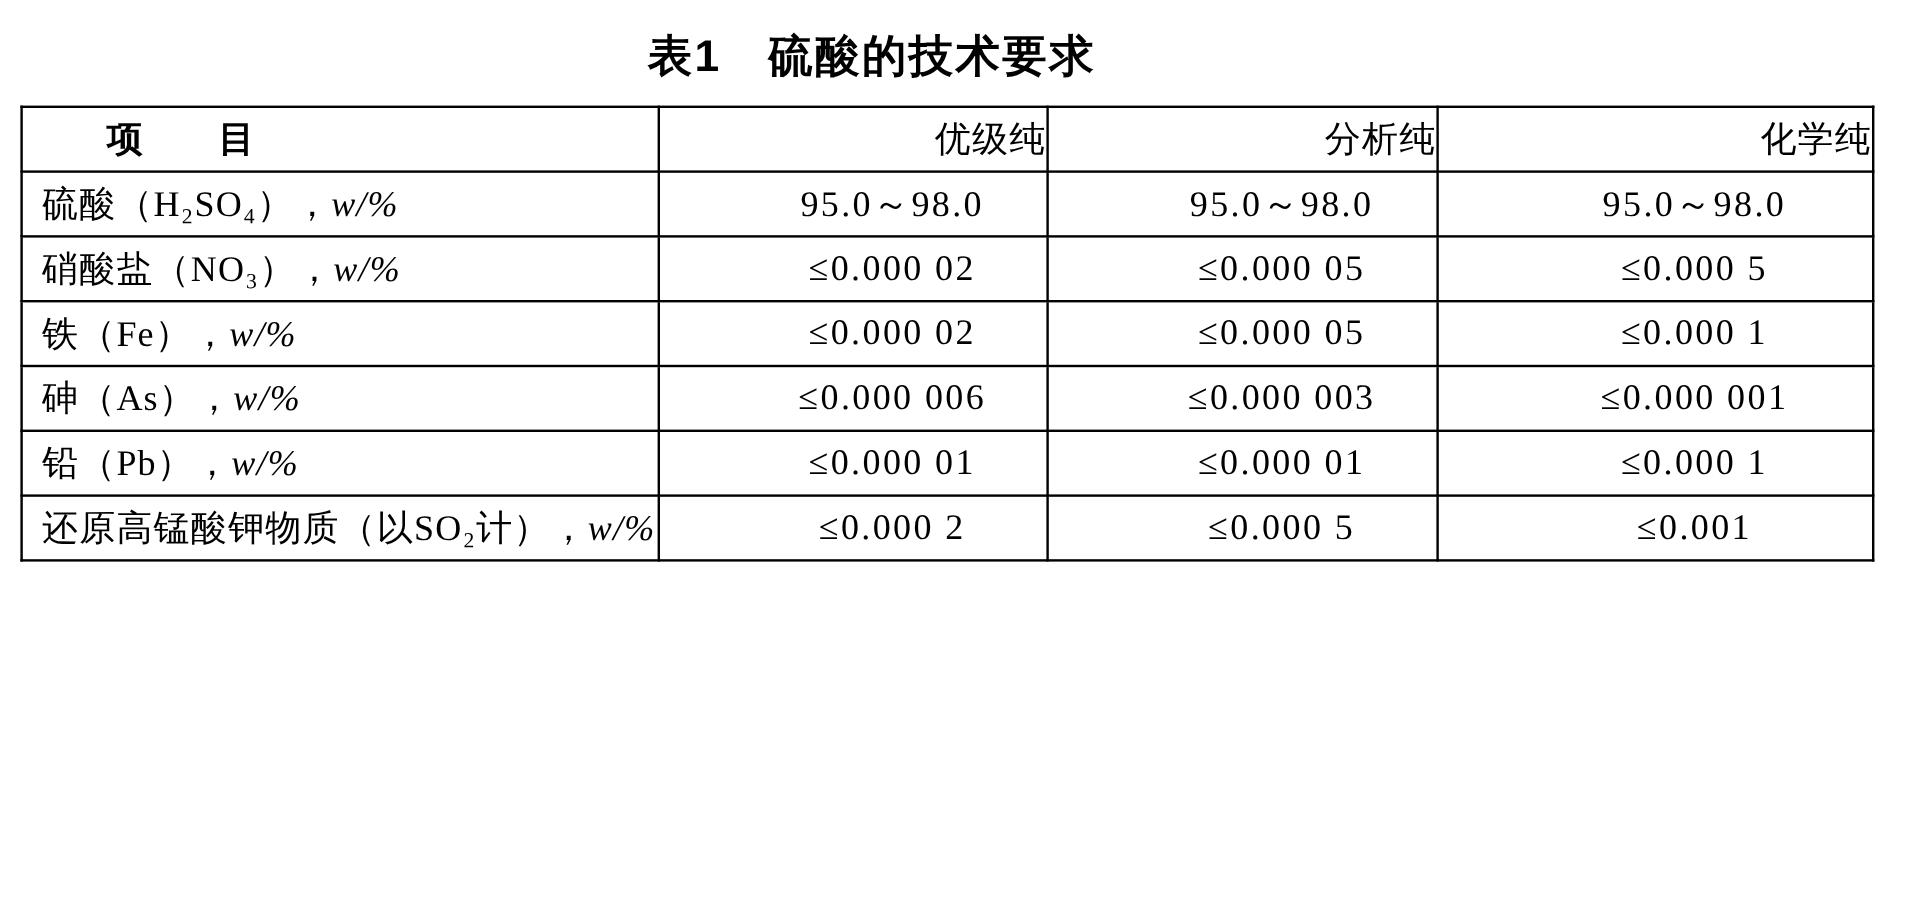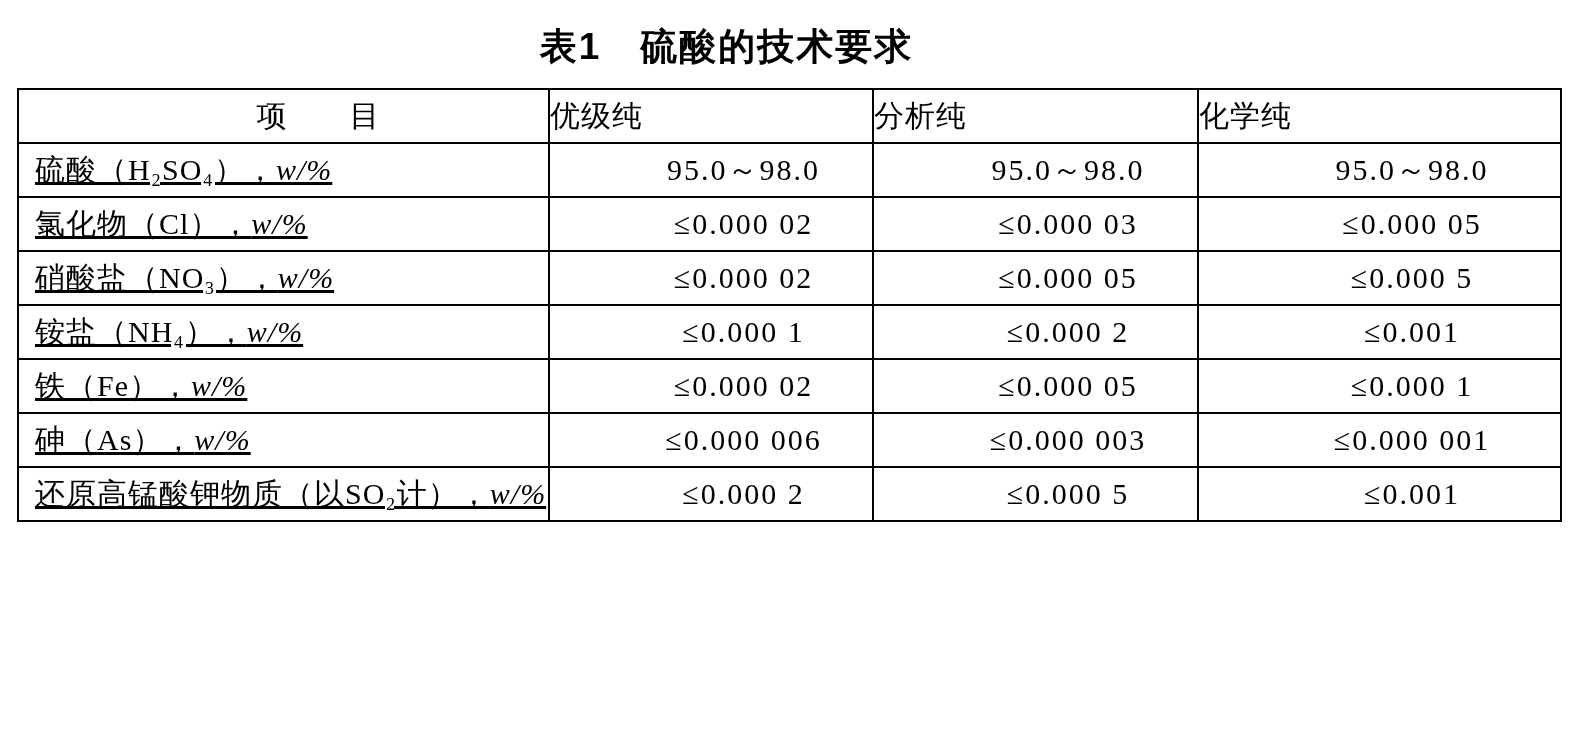--- a/index.html
+++ b/index.html
@@ -46,30 +46,30 @@
   .spec-table th, .spec-table td {
     border: 2px solid #000;
     height: 52px;
     padding: 0;
     font-size: 30px;
     font-weight: 400;
     vertical-align: middle;
     white-space: nowrap;
     overflow: hidden;
   }
-  .spec-table th { text-align: left; letter-spacing: 1px; }
+  .spec-table th { text-align: right; letter-spacing: 1px; }
   .spec-table th.item-head {
-    text-align: center;
+    text-align: left;
     padding-left: 70px;
+    font-weight: bold;
   }
   td.item {
     text-align: left;
     padding-left: 16px;
     letter-spacing: 1px;
-    text-decoration: underline;
   }
   td.val {
     text-align: center;
     padding-left: 65px;    
     letter-spacing: 2px;
   }
   .unit { font-style: italic; }
 </style>
 </head>
 <body>
@@ -98,66 +98,58 @@
     <td class="item">
       <span class="item-text">硫酸（H₂SO₄），</span><span class="unit">w/%</span>
     </td>
     <td class="val">95.0～98.0</td>
     <td class="val">95.0～98.0</td>
     <td class="val">95.0～98.0</td>
   </tr>
 
 
 
-  <tr>
-    <td class="item">
-      <span class="item-text">氯化物（Cl），</span><span class="unit">w/%</span>
-    </td>
-    <td class="val">≤0.000 02</td>
-    <td class="val">≤0.000 03</td>
-    <td class="val">≤0.000 05</td>
-  </tr>
 
   <tr>
     <td class="item">
       <span class="item-text">硝酸盐（NO₃），</span><span class="unit">w/%</span>
     </td>
     <td class="val">≤0.000 02</td>
     <td class="val">≤0.000 05</td>
     <td class="val">≤0.000 5</td>
   </tr>
 
-  <tr>
-    <td class="item">
-      <span class="item-text">铵盐（NH₄），</span><span class="unit">w/%</span>
-    </td>
-    <td class="val">≤0.000 1</td>
-    <td class="val">≤0.000 2</td>
-    <td class="val">≤0.001</td>
-  </tr>
 
   <tr>
     <td class="item">
       <span class="item-text">铁（Fe），</span><span class="unit">w/%</span>
     </td>
     <td class="val">≤0.000 02</td>
     <td class="val">≤0.000 05</td>
     <td class="val">≤0.000 1</td>
   </tr>
 
 
   <tr>
     <td class="item">
       <span class="item-text">砷（As），</span><span class="unit">w/%</span>
     </td>
     <td class="val">≤0.000 006</td>
     <td class="val">≤0.000 003</td>
     <td class="val">≤0.000 001</td>
   </tr>
 
+  <tr>
+    <td class="item">
+      <span class="item-text">铅（Pb），</span><span class="unit">w/%</span>
+    </td>
+    <td class="val">≤0.000 01</td>
+    <td class="val">≤0.000 01</td>
+    <td class="val">≤0.000 1</td>
+  </tr>
 
   <tr>
     <td class="item">
       <span class="item-text">还原高锰酸钾物质（以SO₂计），</span><span class="unit">w/%</span>
     </td>
     <td class="val">≤0.000 2</td>
     <td class="val">≤0.000 5</td>
     <td class="val">≤0.001</td>
   </tr>
 </tbody>

